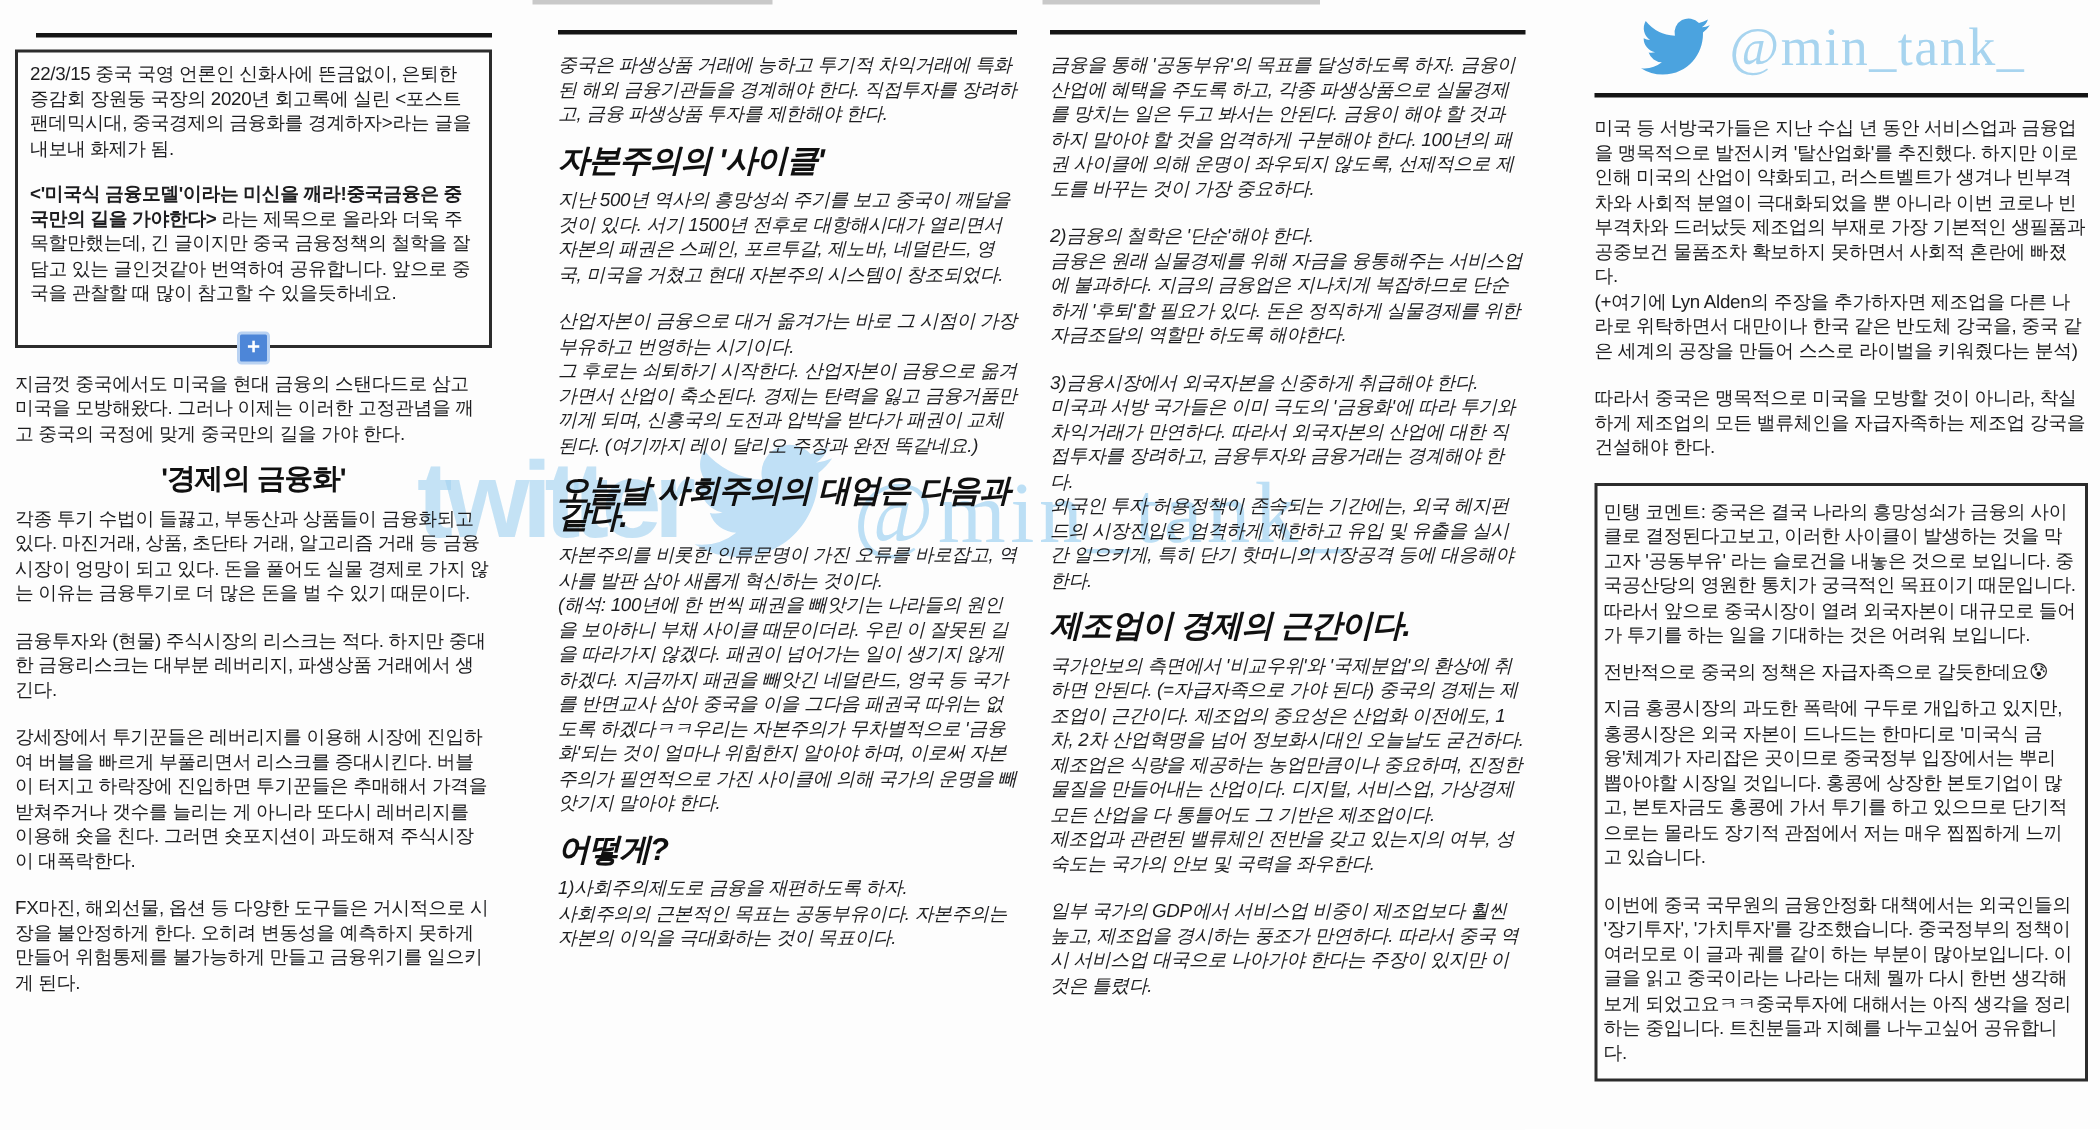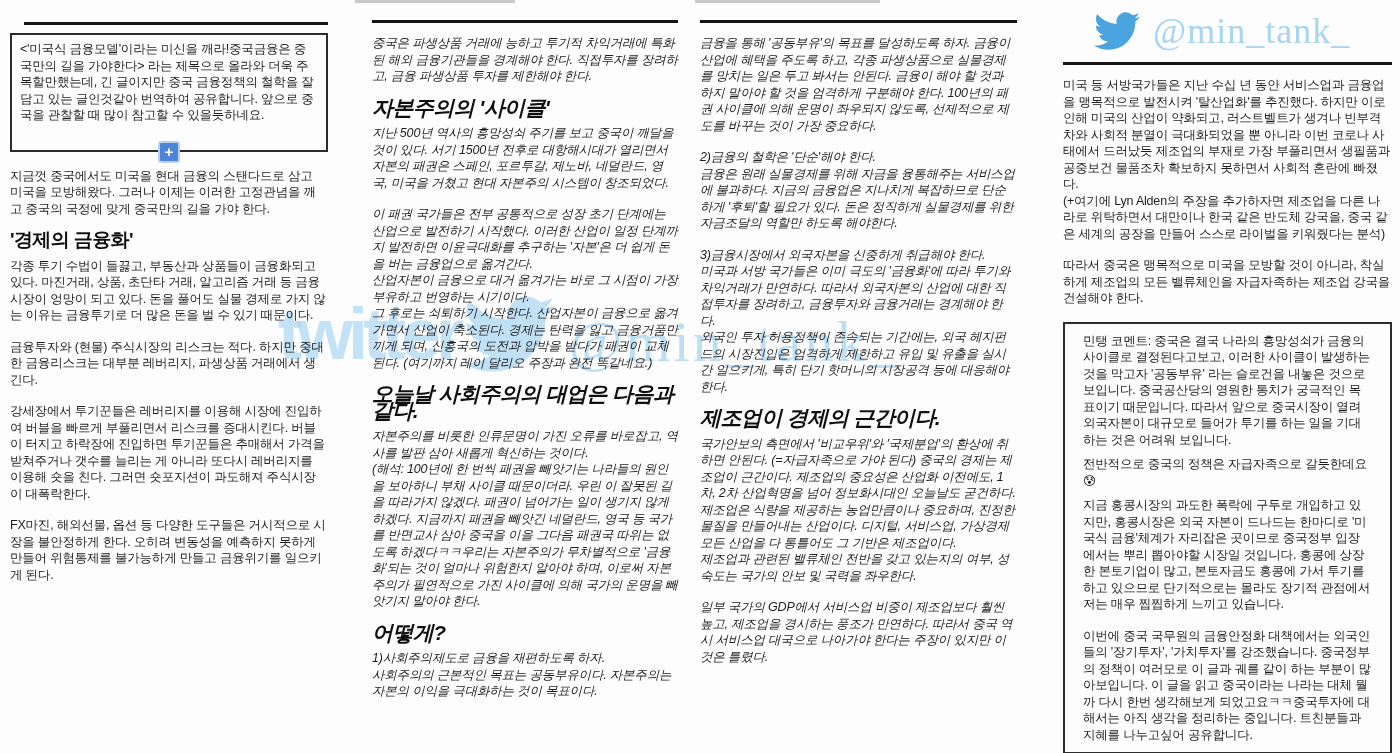--- a/index.html
+++ b/index.html
@@ -25,76 +25,76 @@
   .col3{left:700px;top:20px;width:317px;font-style:italic;}
   .col4{left:1063px;top:8px;width:329px;}
 
   .rule{height:3px;background:#151515;margin:0 0 12px 0;}
   .col1 .rule{margin-left:14px;margin-bottom:8px;}
 
   .para{margin:0 0 15px 0;}
   .tight{margin-bottom:0;}
   .sgap{margin-bottom:8px;}
   .para:last-child{margin-bottom:0;}
-  .b{font-weight:normal;}
+  .b{font-weight:bold;}
 
   h2{font-size:21px;margin:4px 0 9px 0;letter-spacing:-0.6px;color:#101010;}
-  .col1 h2{font-size:19px;}
+  .col1 h2{font-size:19px;text-align:center;}
 
   .intro-box{position:relative;border:2px solid #2c2c2c;padding:6px 8px 12px 8px;margin-bottom:16px;}
   .intro-box .para{margin-bottom:14px;}
   .intro-box .para:last-child{margin-bottom:0;}
   .plus-btn{position:absolute;left:50%;bottom:-13px;transform:translateX(-50%);
             width:22px;height:22px;background:#4d86d8;border:2px solid #b9d2f2;border-radius:3px;
             color:#ffffff;font-size:15px;font-weight:bold;line-height:18px;text-align:center;
             padding:0;cursor:pointer;}
 
   .handle-row{display:flex;align-items:center;margin:0 0 8px 26px;}
   .hdr-bird{width:56px;height:46px;fill:#4ba3df;flex:0 0 auto;}
   .hdr-handle{font-family:"Liberation Serif","DejaVu Serif",serif;font-size:36px;color:#a7d4ef;
               letter-spacing:1px;margin-left:8px;}
 
-  .comment-box{border:2px solid #2c2c2c;padding:9px 18px;margin-top:1px;}
+  .comment-box{border:2px solid #2c2c2c;padding:9px 4px;margin-top:1px;}
 </style>
 </head>
 <body>
 
 <div class="page">
 
   <div class="top-frag frag-a"></div>
   <div class="top-frag frag-b"></div>
 
   <div class="watermark">
     <span class="wm-brand">twitter</span>
     <svg class="wm-bird" viewBox="0 0 24 24" aria-hidden="true">
       <path d="M23.95 4.57a10 10 0 01-2.82.77 4.96 4.96 0 002.16-2.72c-.95.56-2 .96-3.12 1.19a4.92 4.92 0 00-8.39 4.48A13.94 13.94 0 011.64 3.16a4.92 4.92 0 001.52 6.57 4.9 4.9 0 01-2.23-.61v.06a4.92 4.92 0 003.95 4.83 4.9 4.9 0 01-2.22.08 4.93 4.93 0 004.6 3.42A9.87 9.87 0 010 19.54a13.9 13.9 0 007.55 2.21c9.06 0 14.01-7.5 14.01-14.01 0-.21 0-.42-.02-.63a10 10 0 002.41-2.54z"></path>
     </svg>
     <span class="wm-handle">@min_tank_</span>
   </div>
 
   <div class="col col1">
     <div class="rule"></div>
     <div class="intro-box">
+      <p class="para">22/3/15 중국 국영 언론인 신화사에 뜬금없이, 은퇴한 증감회 장원둥 국장의 2020년 회고록에 실린 &lt;포스트팬데믹시대, 중국경제의 금융화를 경계하자&gt;라는 글을 내보내 화제가 됨.</p>
       <p class="para"><span class="b">&lt;'미국식 금융모델'이라는 미신을 깨라!중국금융은 중국만의 길을 가야한다&gt;</span><span> 라는 제목으로 올라와 더욱 주목할만했는데, 긴 글이지만 중국 금융정책의 철학을 잘 담고 있는 글인것같아 번역하여 공유합니다. 앞으로 중국을 관찰할 때 많이 참고할 수 있을듯하네요.</span></p>
       <button class="plus-btn">+</button>
     </div>
     <p class="para">지금껏 중국에서도 미국을 현대 금융의 스탠다드로 삼고 미국을 모방해왔다. 그러나 이제는 이러한 고정관념을 깨고 중국의 국정에 맞게 중국만의 길을 가야 한다.</p>
     <h2>'경제의 금융화'</h2>
     <p class="para">각종 투기 수법이 들끓고, 부동산과 상품들이 금융화되고 있다. 마진거래, 상품, 초단타 거래, 알고리즘 거래 등 금융시장이 엉망이 되고 있다. 돈을 풀어도 실물 경제로 가지 않는 이유는 금융투기로 더 많은 돈을 벌 수 있기 때문이다.</p>
     <p class="para">금융투자와 (현물) 주식시장의 리스크는 적다. 하지만 중대한 금융리스크는 대부분 레버리지, 파생상품 거래에서 생긴다.</p>
     <p class="para">강세장에서 투기꾼들은 레버리지를 이용해 시장에 진입하여 버블을 빠르게 부풀리면서 리스크를 증대시킨다. 버블이 터지고 하락장에 진입하면 투기꾼들은 추매해서 가격을 받쳐주거나 갯수를 늘리는 게 아니라 또다시 레버리지를 이용해 숏을 친다. 그러면 숏포지션이 과도해져 주식시장이 대폭락한다.</p>
     <p class="para">FX마진, 해외선물, 옵션 등 다양한 도구들은 거시적으로 시장을 불안정하게 한다. 오히려 변동성을 예측하지 못하게 만들어 위험통제를 불가능하게 만들고 금융위기를 일으키게 된다.</p>
   </div>
 
   <div class="col col2">
     <div class="rule"></div>
     <p class="para">중국은 파생상품 거래에 능하고 투기적 차익거래에 특화된 해외 금융기관들을 경계해야 한다. 직접투자를 장려하고, 금융 파생상품 투자를 제한해야 한다.</p>
     <h2>자본주의의 '사이클'</h2>
     <p class="para">지난 500년 역사의 흥망성쇠 주기를 보고 중국이 깨달을 것이 있다. 서기 1500년 전후로 대항해시대가 열리면서 자본의 패권은 스페인, 포르투갈, 제노바, 네덜란드, 영국, 미국을 거쳤고 현대 자본주의 시스템이 창조되었다.</p>
-    <p class="para tight">이 패권 국가들은 전부 공통적으로 성장 초기 단계에는 산업으로 발전하기 시작했다. 이러한 산업이 일정 단계까지 발전하면 이윤극대화를 추구하는 '자본'은 더 쉽게 돈을 버는 금융업으로 옮겨간다.</p>
     <p class="para tight">산업자본이 금융으로 대거 옮겨가는 바로 그 시점이 가장 부유하고 번영하는 시기이다.</p>
     <p class="para">그 후로는 쇠퇴하기 시작한다. 산업자본이 금융으로 옮겨가면서 산업이 축소된다. 경제는 탄력을 잃고 금융거품만 끼게 되며, 신흥국의 도전과 압박을 받다가 패권이 교체된다. (여기까지 레이 달리오 주장과 완전 똑같네요.)</p>
     <h2>오늘날 사회주의의 대업은 다음과 같다.</h2>
     <p class="para tight">자본주의를 비롯한 인류문명이 가진 오류를 바로잡고, 역사를 발판 삼아 새롭게 혁신하는 것이다.</p>
     <p class="para">(해석: 100년에 한 번씩 패권을 빼앗기는 나라들의 원인을 보아하니 부채 사이클 때문이더라. 우린 이 잘못된 길을 따라가지 않겠다. 패권이 넘어가는 일이 생기지 않게 하겠다. 지금까지 패권을 빼앗긴 네덜란드, 영국 등 국가를 반면교사 삼아 중국을 이을 그다음 패권국 따위는 없도록 하겠다ㅋㅋ우리는 자본주의가 무차별적으로 '금융화'되는 것이 얼마나 위험한지 알아야 하며, 이로써 자본주의가 필연적으로 가진 사이클에 의해 국가의 운명을 빼앗기지 말아야 한다.</p>
     <h2>어떻게?</h2>
     <p class="para tight">1)사회주의제도로 금융을 재편하도록 하자.</p>
     <p class="para">사회주의의 근본적인 목표는 공동부유이다. 자본주의는 자본의 이익을 극대화하는 것이 목표이다.</p>
   </div>
 
@@ -114,21 +114,21 @@
   </div>
 
   <div class="col col4">
     <div class="handle-row">
       <svg class="hdr-bird" viewBox="0 0 24 24" aria-hidden="true">
         <path d="M23.95 4.57a10 10 0 01-2.82.77 4.96 4.96 0 002.16-2.72c-.95.56-2 .96-3.12 1.19a4.92 4.92 0 00-8.39 4.48A13.94 13.94 0 011.64 3.16a4.92 4.92 0 001.52 6.57 4.9 4.9 0 01-2.23-.61v.06a4.92 4.92 0 003.95 4.83 4.9 4.9 0 01-2.22.08 4.93 4.93 0 004.6 3.42A9.87 9.87 0 010 19.54a13.9 13.9 0 007.55 2.21c9.06 0 14.01-7.5 14.01-14.01 0-.21 0-.42-.02-.63a10 10 0 002.41-2.54z"></path>
       </svg>
       <span class="hdr-handle">@min_tank_</span>
     </div>
     <div class="rule"></div>
-    <p class="para tight">미국 등 서방국가들은 지난 수십 년 동안 서비스업과 금융업을 맹목적으로 발전시켜 '탈산업화'를 추진했다. 하지만 이로 인해 미국의 산업이 약화되고, 러스트벨트가 생겨나 빈부격차와 사회적 분열이 극대화되었을 뿐 아니라 이번 코로나 사태에서 드러났듯 제조업의 부재로 가장 부풀리면서 생필품과 공중보건 물품조차 확보하지 못하면서 사회적 혼란에 빠졌다.</p>
+    <p class="para tight">미국 등 서방국가들은 지난 수십 년 동안 서비스업과 금융업을 맹목적으로 발전시켜 '탈산업화'를 추진했다. 하지만 이로 인해 미국의 산업이 약화되고, 러스트벨트가 생겨나 빈부격차와 사회적 분열이 극대화되었을 뿐 아니라 이번 코로나 빈부격차와 드러났듯 제조업의 부재로 가장 기본적인 생필품과 공중보건 물품조차 확보하지 못하면서 사회적 혼란에 빠졌다.</p>
     <p class="para">(+여기에 Lyn Alden의 주장을 추가하자면 제조업을 다른 나라로 위탁하면서 대만이나 한국 같은 반도체 강국을, 중국 같은 세계의 공장을 만들어 스스로 라이벌을 키워줬다는 분석)</p>
     <p class="para">따라서 중국은 맹목적으로 미국을 모방할 것이 아니라, 착실하게 제조업의 모든 밸류체인을 자급자족하는 제조업 강국을 건설해야 한다.</p>
     <div class="comment-box">
       <p class="para sgap">민탱 코멘트: 중국은 결국 나라의 흥망성쇠가 금융의 사이클로 결정된다고보고, 이러한 사이클이 발생하는 것을 막고자 '공동부유' 라는 슬로건을 내놓은 것으로 보입니다. 중국공산당의 영원한 통치가 궁극적인 목표이기 때문입니다. 따라서 앞으로 중국시장이 열려 외국자본이 대규모로 들어가 투기를 하는 일을 기대하는 것은 어려워 보입니다.</p>
       <p class="para sgap">전반적으로 중국의 정책은 자급자족으로 갈듯한데요😰</p>
       <p class="para">지금 홍콩시장의 과도한 폭락에 구두로 개입하고 있지만, 홍콩시장은 외국 자본이 드나드는 한마디로 '미국식 금융'체계가 자리잡은 곳이므로 중국정부 입장에서는 뿌리 뽑아야할 시장일 것입니다. 홍콩에 상장한 본토기업이 많고, 본토자금도 홍콩에 가서 투기를 하고 있으므로 단기적으로는 몰라도 장기적 관점에서 저는 매우 찝찝하게 느끼고 있습니다.</p>
       <p class="para">이번에 중국 국무원의 금융안정화 대책에서는 외국인들의 '장기투자', '가치투자'를 강조했습니다. 중국정부의 정책이 여러모로 이 글과 궤를 같이 하는 부분이 많아보입니다. 이 글을 읽고 중국이라는 나라는 대체 뭘까 다시 한번 생각해보게 되었고요ㅋㅋ중국투자에 대해서는 아직 생각을 정리하는 중입니다. 트친분들과 지혜를 나누고싶어 공유합니다.</p>
     </div>
   </div>
 

